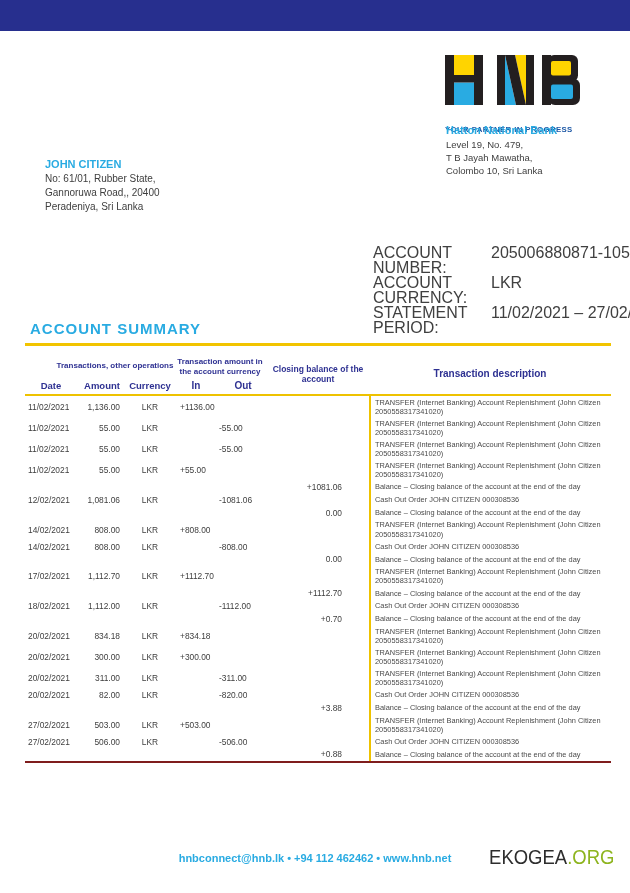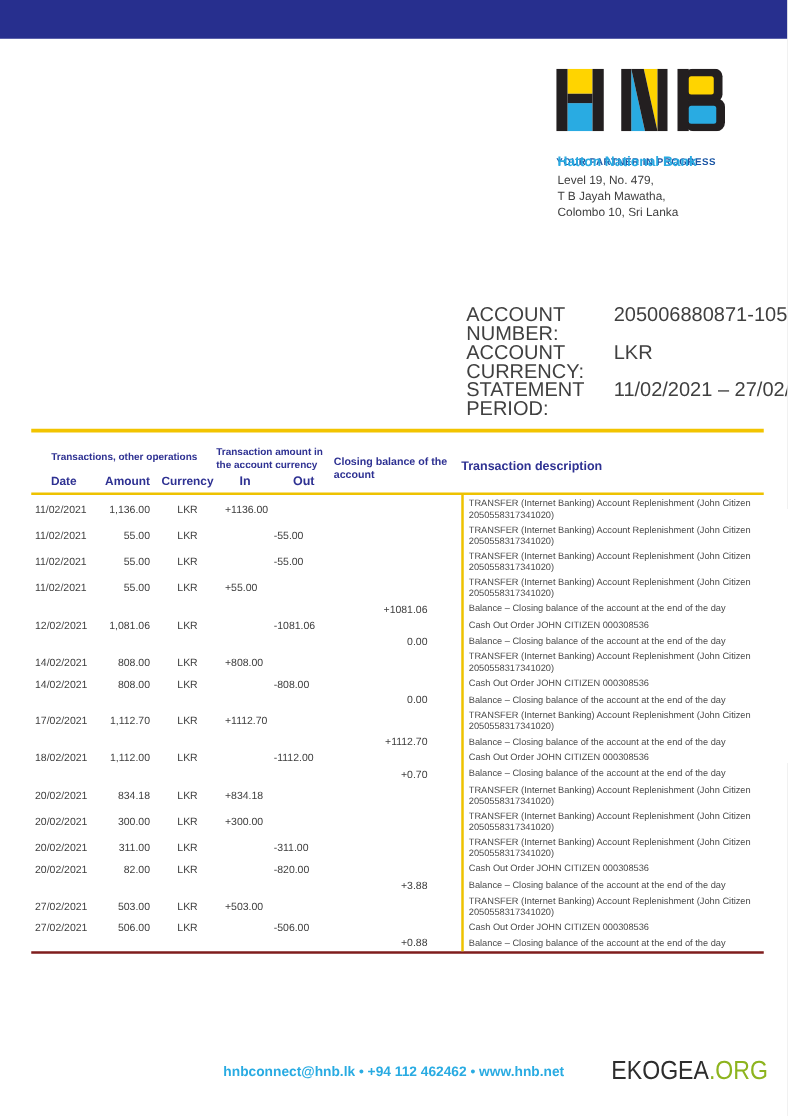--- a/index.html
+++ b/index.html
@@ -28,21 +28,21 @@
   .acc-row { display:flex; font-size:16px; color:#404040; line-height:15px; }
   .acc-label { width:118px; }
   .acc-value { white-space:nowrap; }
 
   .summary-title { position:absolute; left:30px; top:320px; font-size:15px; font-weight:bold; color:#29abe2; letter-spacing:1px; }
   .rule-summary { position:absolute; left:25px; top:343px; width:586px; height:3px; background:#f2c400; }
 
   
   .stable { position:absolute; left:25px; top:352px; width:586px; --cols:52px 50px 46px 46px 48px 102px 1fr; }
   .thead { display:grid; grid-template-columns:var(--cols); padding-top:5px; padding-bottom:3px; border-bottom:2px solid #eec200; }
-  .gh { font-size:8px; line-height:1.2; font-weight:bold; color:#2e3192; text-align:left; align-self:center; }
+  .gh { font-size:8px; line-height:1.2; font-weight:bold; color:#2e3192; text-align:center; align-self:center; }
   .gh-trans { grid-column:1/4; grid-row:1; transform:translateX(16px); padding-bottom:6px; }
   .gh-amt { grid-column:4/6; grid-row:1; padding-bottom:4px; }
   .gh-closing { grid-column:6; grid-row:1/3; align-self:center; font-size:8.5px; }
   .gh-desc { grid-column:7; grid-row:1/3; align-self:center; font-size:10px; }
   .sh { grid-row:2; font-size:9.5px; font-weight:bold; color:#2e3192; text-align:center; align-self:end; }
   .sh-in,.sh-out { font-size:10px; }
 
   .tbody { position:relative; border-bottom:2px solid #7f1d1d; }
   .vline { position:absolute; left:344px; top:0; bottom:0; width:2px; background:#eec200; }
   .trow { display:grid; grid-template-columns:var(--cols); align-items:center; padding:1.4px 0; }
@@ -91,36 +91,43 @@
     <div class="tagline">YOUR PARTNER IN PROGRESS</div>
   </div>
 
   <div class="bank-block">
     <div class="bank-name">Hatton National Bank</div>
     <div class="bank-line">Level 19, No. 479,</div>
     <div class="bank-line">T B Jayah Mawatha,</div>
     <div class="bank-line">Colombo 10, Sri Lanka</div>
   </div>
 
+  <div class="customer-block">
+    <div class="customer-name">JOHN CITIZEN</div>
+    <div class="customer-line">No: 61/01, Rubber State,</div>
+    <div class="customer-line">Gannoruwa Road,, 20400</div>
+    <div class="customer-line">Peradeniya, Sri Lanka</div>
+  </div>
 
   <div class="account-info">
     <div class="acc-row">
       <span class="acc-label">ACCOUNT NUMBER:</span>
       <span class="acc-value">205006880871-10520</span>
     </div>
     <div class="acc-row">
       <span class="acc-label">ACCOUNT CURRENCY:</span>
       <span class="acc-value">LKR</span>
     </div>
     <div class="acc-row">
       <span class="acc-label">STATEMENT PERIOD:</span>
       <span class="acc-value">11/02/2021 – 27/02/2021</span>
     </div>
   </div>
 
+  <div class="summary-title">ACCOUNT SUMMARY</div>
   <div class="rule-summary"></div>
 
   <div class="stable">
     <div class="thead">
       <div class="gh gh-trans">Transactions, other operations</div>
       <div class="gh gh-amt">Transaction amount in the account currency</div>
       <div class="gh gh-closing">Closing balance of the account</div>
       <div class="gh gh-desc">Transaction description</div>
       <div class="sh" style="grid-column:1">Date</div>
       <div class="sh" style="grid-column:2">Amount</div>

